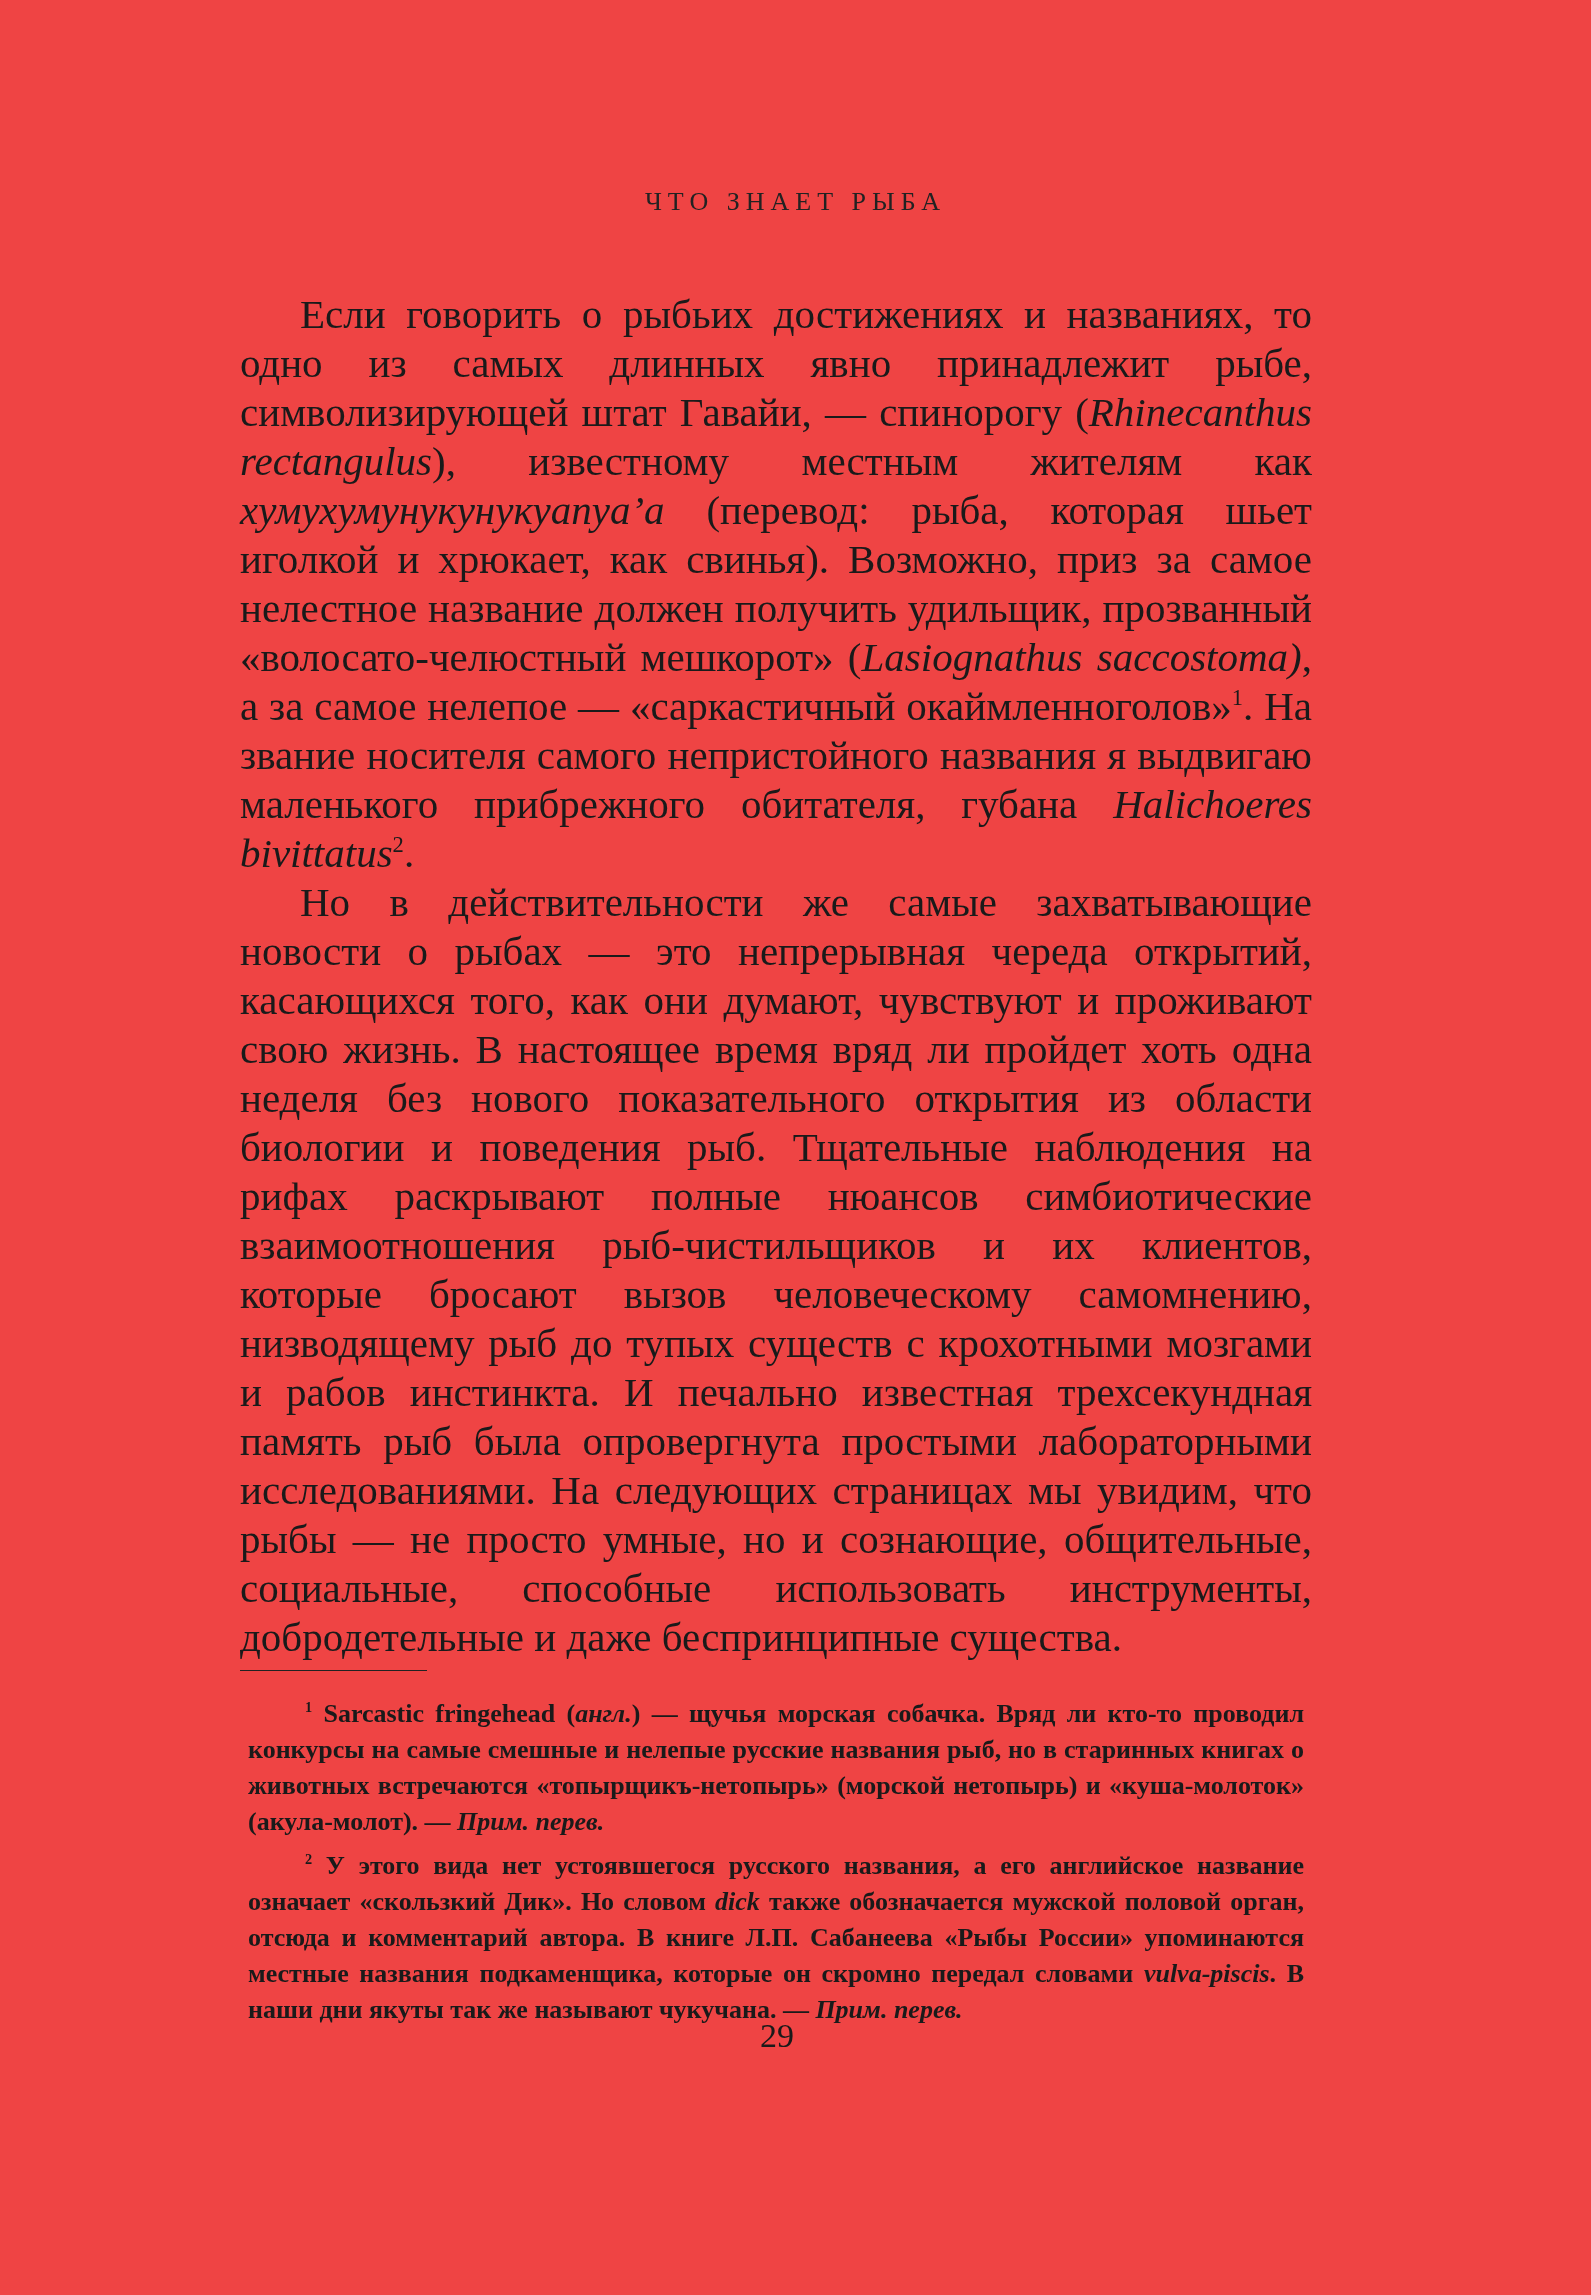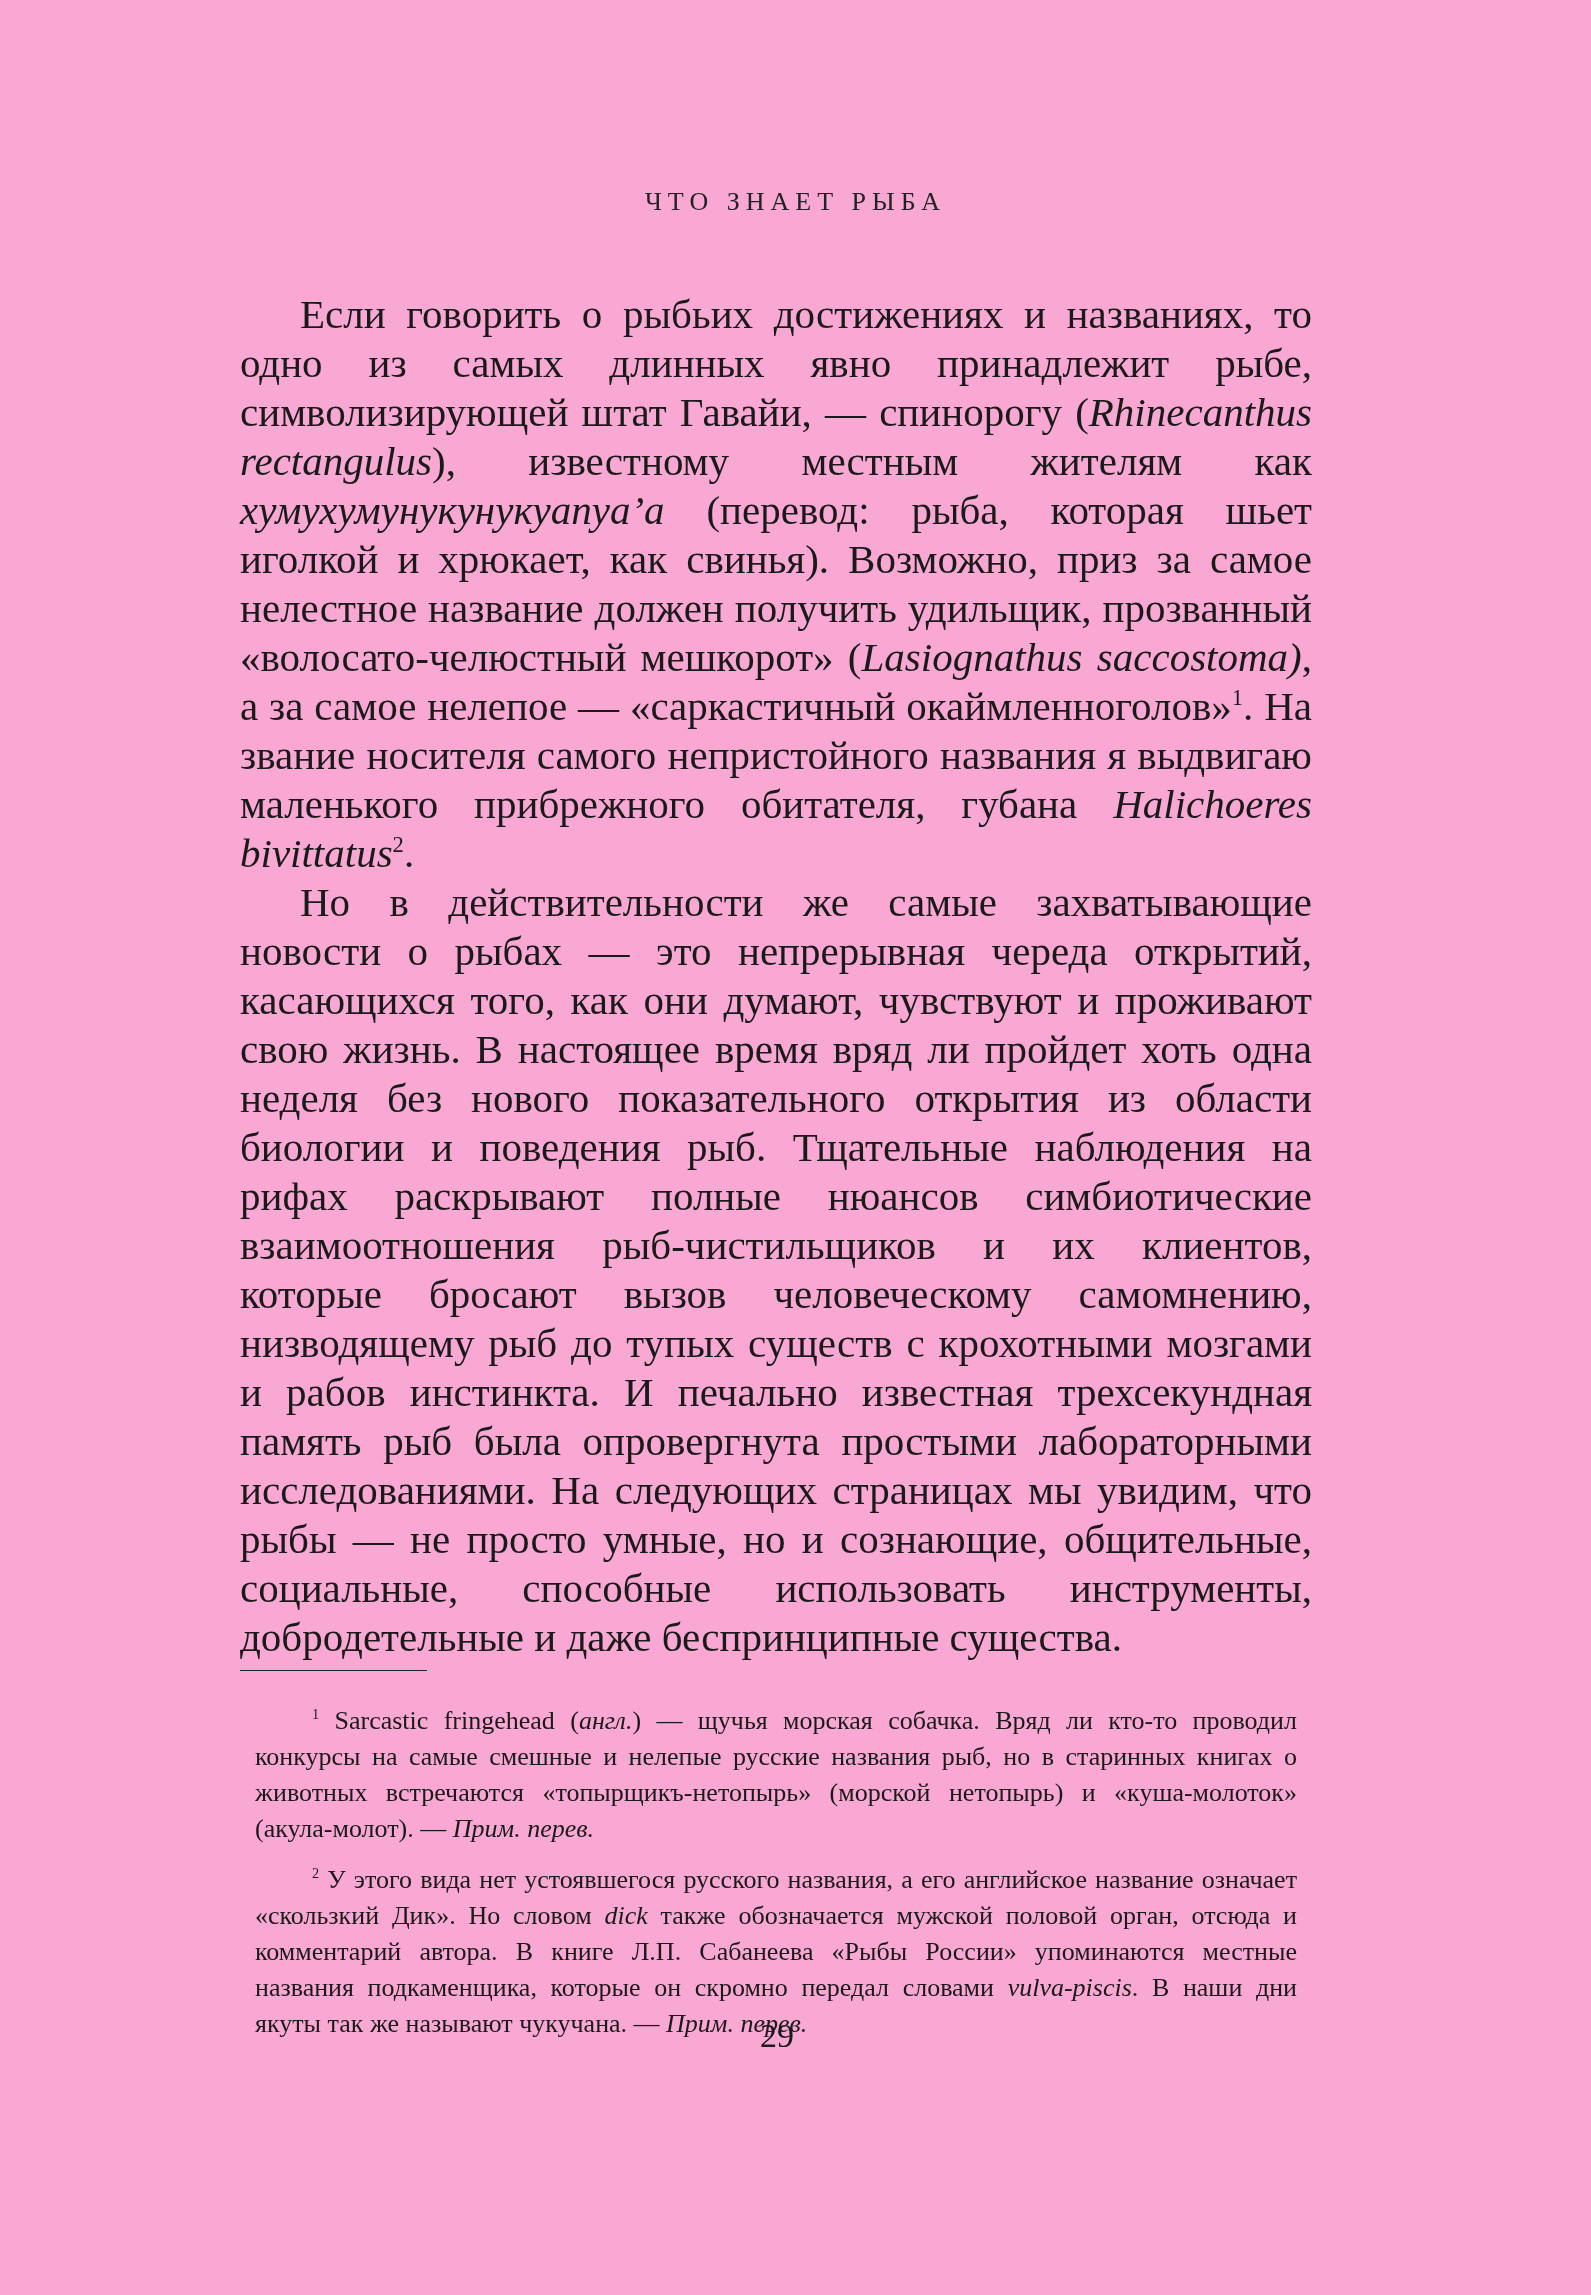--- a/index.html
+++ b/index.html
@@ -1,36 +1,36 @@
 <!DOCTYPE html>
 <html style="font-size:13.7px"><head>
   <meta charset="utf-8">
   <style>
     html, body { margin: 0; padding: 0; background: #ffffff; }
     body { width: 1591px; height: 2295px; position: relative; overflow: hidden; color: #1d1d1d; }
-    .page { position: absolute; left: 0; top: 0; width: 1591px; height: 2295px; background: #f9a8d4; }
+    .page { position: absolute; left: 0; top: 0; width: 1591px; height: 2295px; background: #ef4444; }
     .running-head {
       position: absolute; top: 187px; left: 0; width: 1591px; text-align: center;
       font-family: "Liberation Serif", serif; font-size: 26px; letter-spacing: 6px; color: #222;
     }
     .body-text {
       position: absolute; left: 240px; top: 290px; width: 1072px;
       font-family: "Liberation Serif", serif; font-size: 41px; line-height: 49px;
       text-align: justify; color: #1a1a1a;
     }
     .body-text p { margin: 0; text-indent: 60px; hyphens: manual; }
     .body-text i, .footnotes i { font-style: italic; }
     sup { font-size: 0.55em; line-height: 0; vertical-align: super; }
     .fn-rule { position: absolute; left: 240px; top: 1670px; width: 187px; height: 0; border-top: 1.7px solid #222; }
     .footnotes {
       position: absolute; left: 240px; top: 1688px; width: 1072px;
       font-family: "Liberation Serif", serif; font-size: 26px; line-height: 36px;
       text-align: justify; color: #1a1a1a;
     }
-    .footnotes p { margin: 15px; text-indent: 57px; }
+    .footnotes p { margin: 8px; text-indent: 57px; font-weight: bold; }
     .page-number {
       position: absolute; top: 2017px; left: 0; width: 1554px; text-align: center;
       font-family: "Liberation Serif", serif; font-size: 34px; color: #1a1a1a;
     }
   </style>
 </head>
 <body>
 
 <div class="page">
   <div class="running-head">ЧТО ЗНАЕТ РЫБА</div>

